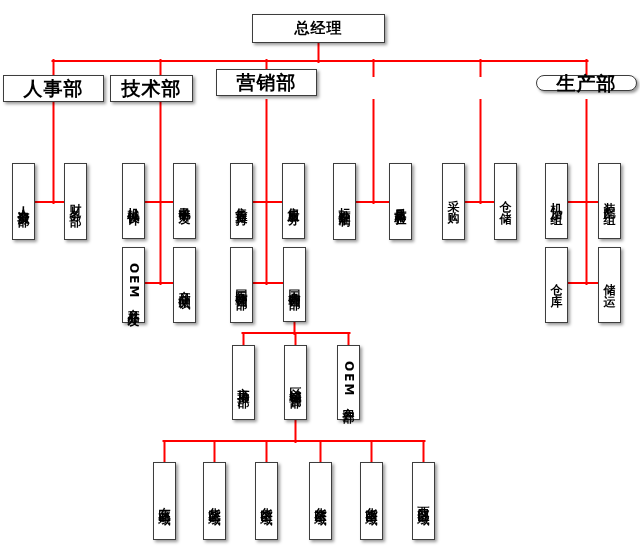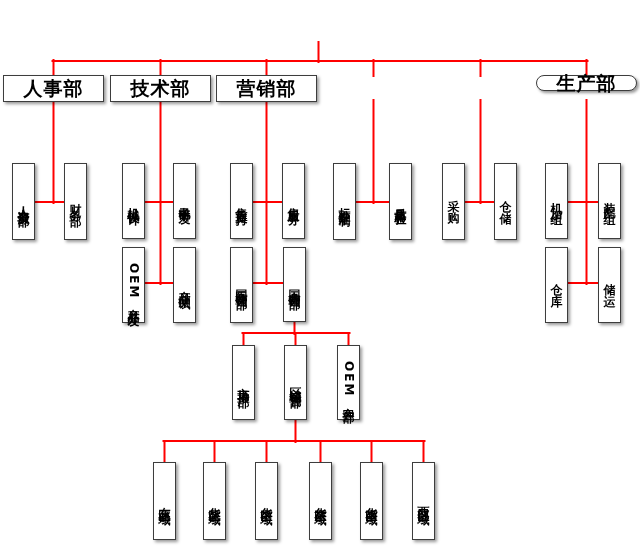--- a/index.html
+++ b/index.html
@@ -70,24 +70,25 @@
       M480.5 100 V203 M465 202 H494
       M586.5 100 V284 M568 202 H598 M568 283 H598
       M294.5 321 V334
       M242.5 333 H349.5
       M243.5 333 V346 M295.5 333 V346 M348.5 333 V346
       M295.5 419 V442
       M163.5 441 H424.5
       M164.5 441 V463 M214.5 441 V463 M266.5 441 V463 M320.5 441 V463 M371.5 441 V463 M423.5 441 V463"></path>
   </svg>
 
+  <div class="node h root" style="left:252px; top:14px; width:133px; height:29px;">总经理</div>
 
   <div class="node h" style="left:3px;   top:75px; width:101px; height:27px;">人事部</div>
-  <div class="node h" style="left:110px; top:75px; width:101px; height:27px;">技术部</div>
-  <div class="node h" style="left:216px; top:75px; width:101px; height:27px;">营销部</div>
+  <div class="node h" style="left:110px; top:75px; width:83px; height:27px;">技术部</div>
+  <div class="node h" style="left:216px; top:69px; width:101px; height:27px;">营销部</div>
   <div class="node h" style="left:536px; top:75px; width:101px; height:16px;border-radius:8px;">生产部</div>
 
   <div class="node v" style="left:12px; top:163px; width:23px; height:77px;">人力资源部</div>
   <div class="node v sp-mid" style="left:64px; top:163px; width:23px; height:77px;">财务部</div>
 
   <div class="node v" style="left:122px; top:163px; width:23px; height:76px;">机械设计</div>
   <div class="node v" style="left:173px; top:163px; width:23px; height:76px;">电子研发</div>
   <div class="node v" style="left:122px; top:247px; width:23px; height:76px;">OEM产品开发</div>
   <div class="node v" style="left:173px; top:247px; width:23px; height:76px;">产品测试</div>
 

